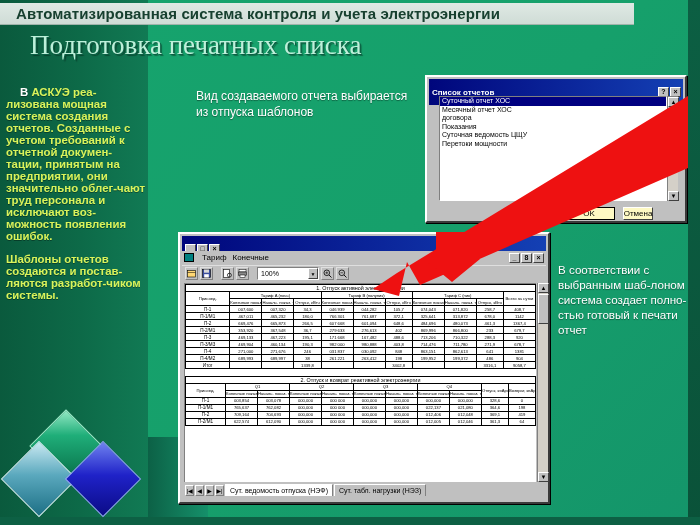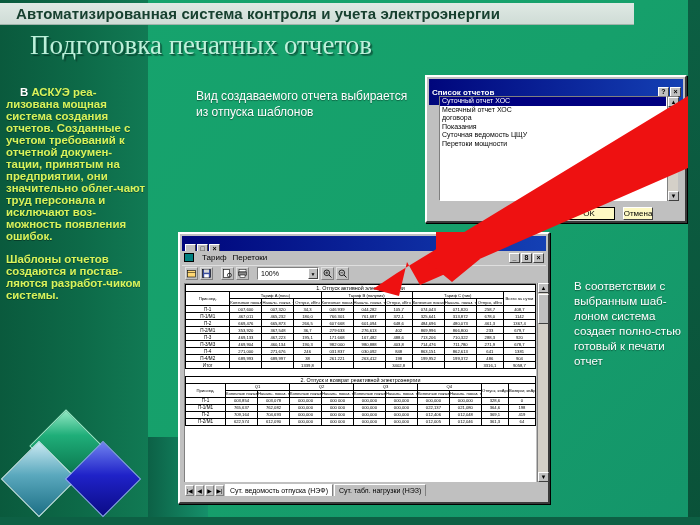--- a/index.html
+++ b/index.html
@@ -69,21 +69,21 @@
     text-shadow:0 1px 1px rgba(0,0,0,.4);
   }
   #mid-text p { margin:0; }
 
   
   #right-text {
     position:absolute; left:558px; top:262px; width:140px;
     color:#ffffff; font-size:11.6px; line-height:15px;
     text-shadow:0 1px 1px rgba(0,0,0,.4);
   }
-  #right-text p { margin:16px; }
+  #right-text p { margin:0; }
 
   
   .diamond { position:absolute; transform:rotate(45deg); }
   .d-green { left:40px; top:420px; width:52px; height:52px;
     background:linear-gradient(135deg,#93e8c4 0%,#1fae79 35%,#066b45 100%);
     border:1px solid #9fe9c9; }
   .d-teal  { left:12px; top:452px; width:54px; height:54px;
     background:linear-gradient(135deg,#c9e9f2 0%,#5aa8bd 45%,#1c6f85 100%);
     border:1px solid #d8eef5; }
   .d-blue  { left:76px; top:452px; width:54px; height:54px;
@@ -234,21 +234,21 @@
   <div class="bg-left"></div>
   <div class="bg-dark-corner"></div>
   <div class="bg-right-edge"></div>
   <div class="bg-bottom-edge"></div>
 </div>
 
 <div id="banner">
   <span class="btxt">Автоматизированная система контроля и учета электроэнергии</span>
 </div>
 
-<div id="slide-title">Подготовка печатных отчетов</div>
+<div id="slide-title">Подготовка печатных списка</div>
 
 <div id="left-text">
   <p class="first"><span class="hi">В</span> <span>АСКУЭ реа-лизована мощная система создания отчетов. Созданные с учетом требований к отчетной докумен-тации, принятым на предприятии, они значительно облег-чают труд персонала и исключают воз-можность появления ошибок.</span></p>
   <p>Шаблоны отчетов создаются  и постав-ляются разработ-чиком системы.</p>
 </div>
 
 <div id="mid-text">
   <p>Вид создаваемого отчета выбирается из отпуска шаблонов</p>
 </div>
 
@@ -292,21 +292,21 @@
     <span class="tb-btns">
       <span class="tb-btn">_</span>
       <span class="tb-btn">□</span>
       <span class="tb-btn">×</span>
     </span>
   </div>
 
   <div id="rep-menubar">
     <span class="mdi-icon"></span>
     <span>Тариф</span>
-    <span>Перетоки</span>
+    <span>Конечные</span>
     <span class="mdi-btns">
       <span class="tb-btn">_</span>
       <span class="tb-btn">8</span>
       <span class="tb-btn">×</span>
     </span>
   </div>
 
   <div id="rep-toolbar">
     <span class="tbtn">
       <svg width="9" height="9" viewBox="0 0 9 9">

